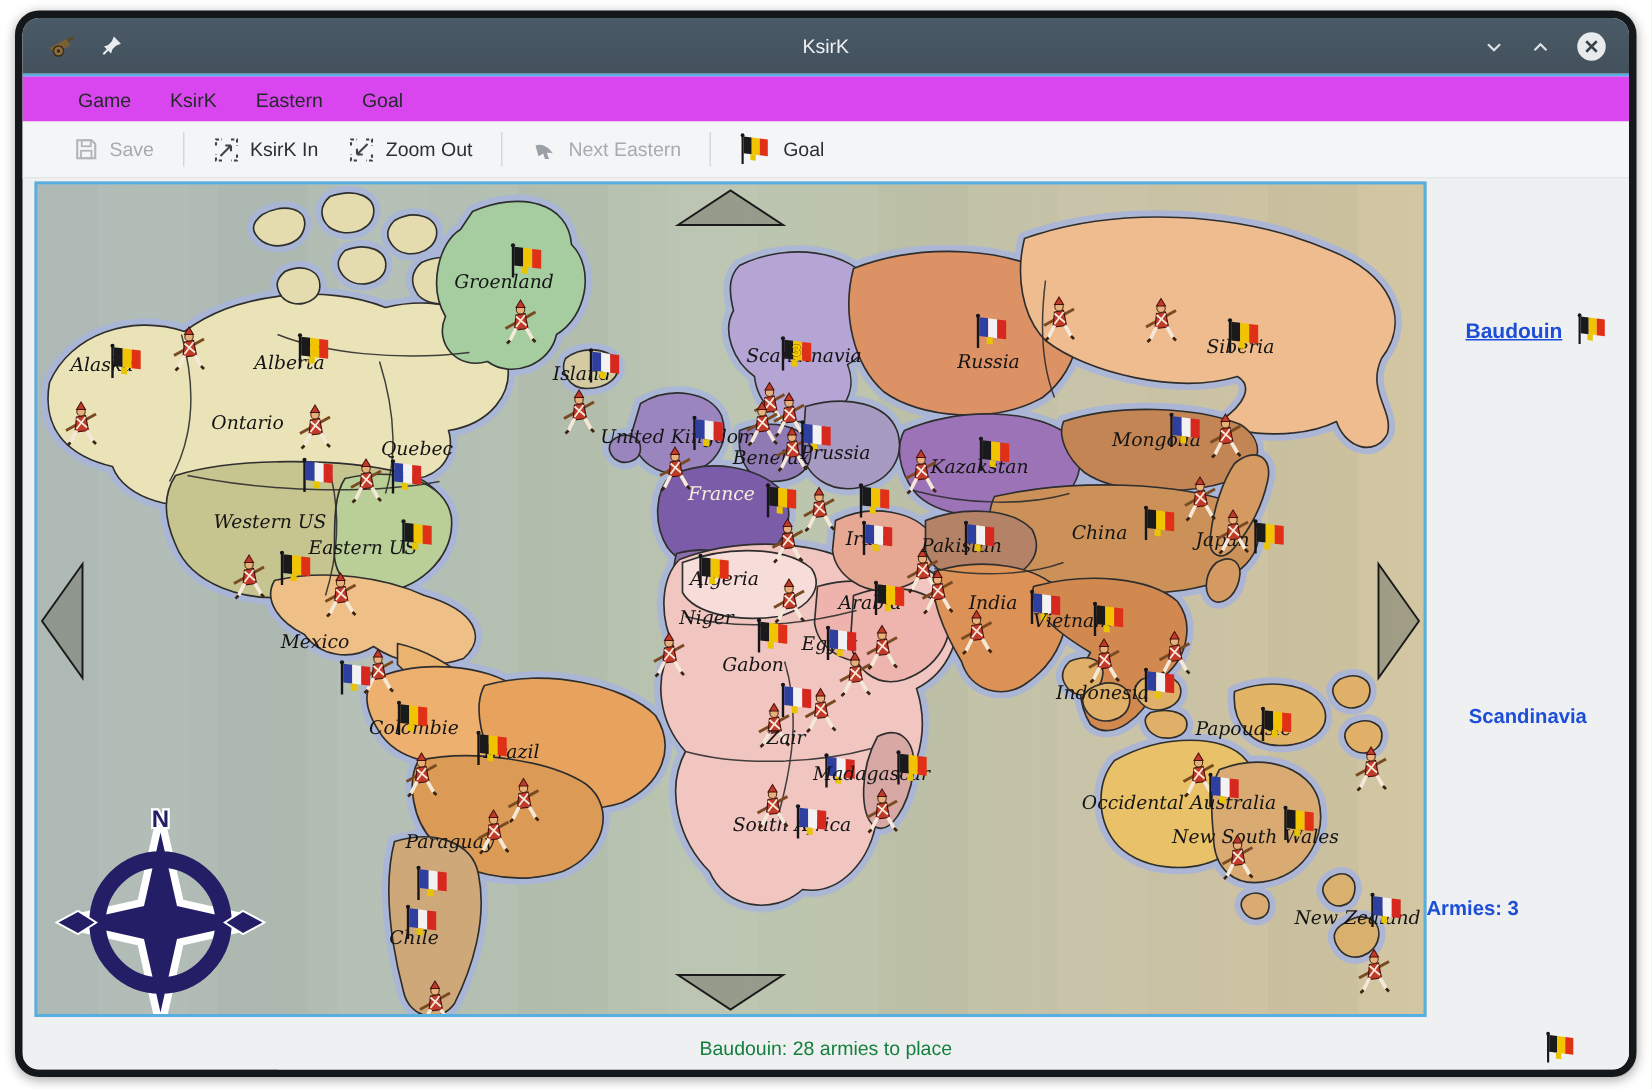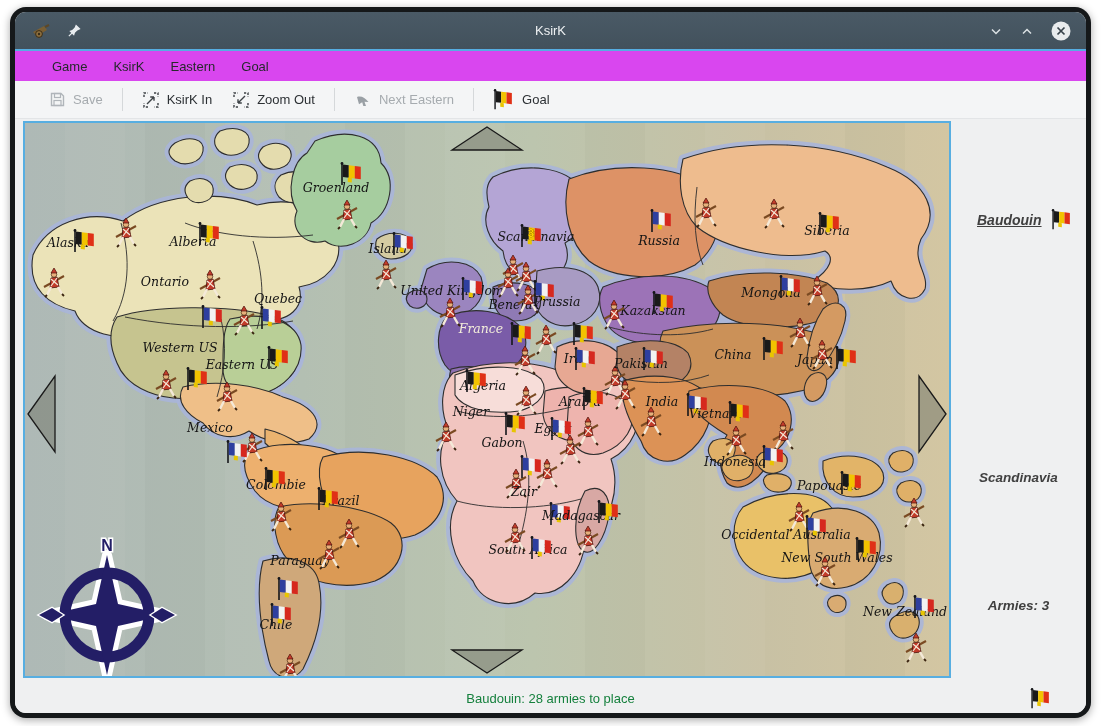--- a/index.html
+++ b/index.html
@@ -22,26 +22,26 @@
   .menu-item{padding:0 13px;font-size:13px;color:#26292c;cursor:default;}
   
   .toolbar{height:37px;flex:0 0 auto;display:flex;align-items:center;padding-left:24px;
            background:#f4f5f6;border-bottom:1px solid #e3e5e7;}
   .tb-btn{display:flex;align-items:center;gap:7px;padding:5px 10px;font-size:13px;color:#2c3034;}
   .tb-btn.disabled{color:#a6abaf;align-items:center;}
   .tb-sep{width:1px;height:23px;background:#d5d8da;margin:0 9px;}
   
   .content{flex:1;display:flex;align-items:flex-start;padding-left:8px;padding-top:2px;}
   .map-wrap{position:relative;width:924px;height:553px;border:2px solid #57aee1;background:#b9c2b0;}
-  .right-panel{flex:1;position:relative;height:557px;color:#404040;font-style:italic;}
+  .right-panel{flex:1;position:relative;height:557px;color:#1d4ed8;}
   .player-row{position:absolute;top:86px;left:26px;display:flex;align-items:center;gap:9px;}
   .player-name{font-size:14px;font-weight:600;text-decoration:underline;}
   .armies-to-place{position:absolute;top:210px;left:28px;width:84px;font-size:13.5px;line-height:1.6;}
   .panel-country{position:absolute;top:349px;left:0;width:100%;text-align:center;font-weight:700;font-size:13.5px;}
-  .panel-armies{position:absolute;top:477px;left:0;width:100%;text-align:center;font-weight:700;font-size:13.5px;}
+  .panel-armies{position:absolute;top:477px;left:0;width:100%;font-weight:700;font-size:13.5px;}
   
   .statusbar{height:30px;flex:0 0 auto;position:relative;display:flex;align-items:center;
              justify-content:center;font-size:13px;color:#15803d;background:#eff0f1;}
   .status-flag{position:absolute;right:34px;top:3px;}
   
   #halo path{fill:#a9b5da;stroke:#a9b5da;stroke-width:9;stroke-linejoin:round;opacity:.9;}
   #land path{stroke:#2e2e2e;stroke-width:1.1;stroke-linejoin:round;}
   #borders path{stroke:#2e2e2e;stroke-width:1;fill:none;opacity:.9;}
   .country-label{font-family:"DejaVu Serif",serif;font-style:italic;font-size:12.5px;fill:#141414;
                  text-anchor:middle;}

